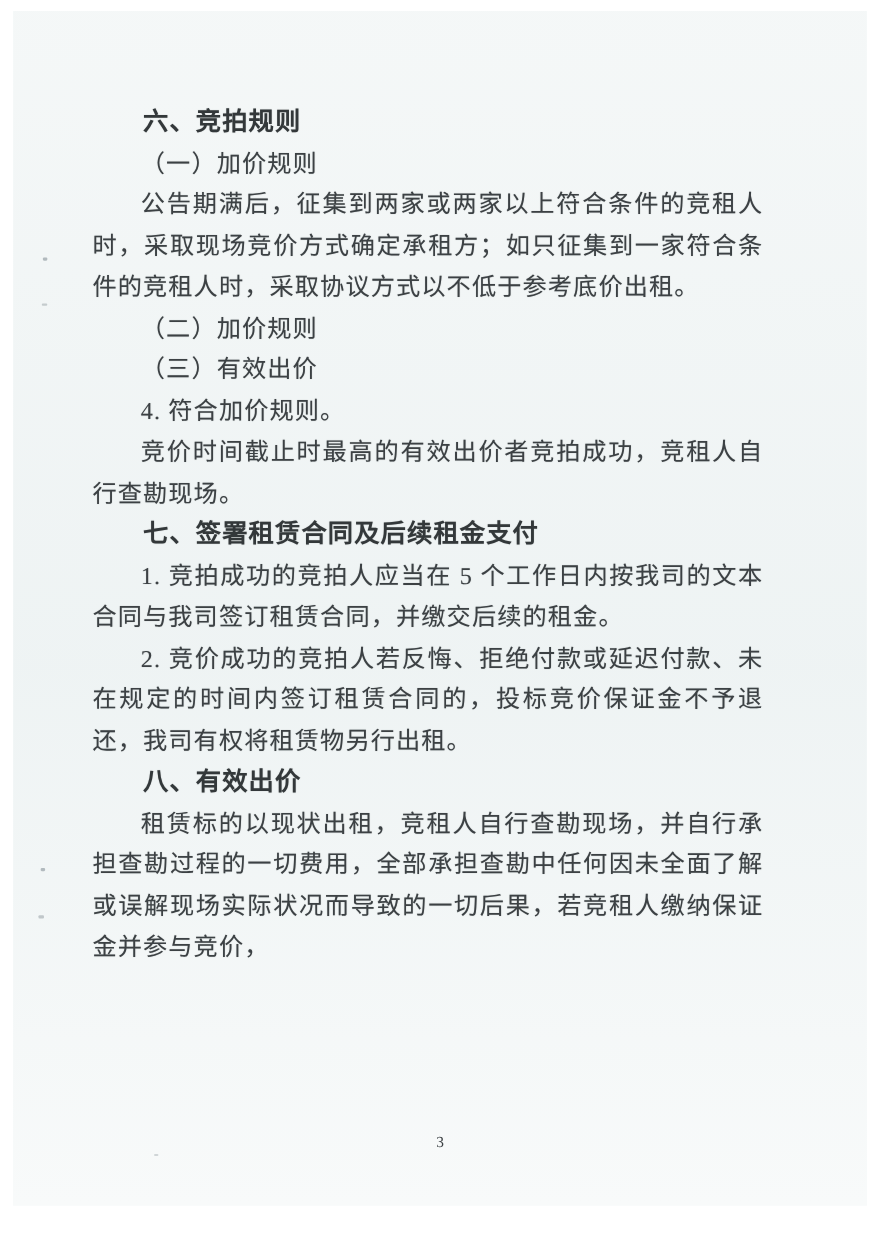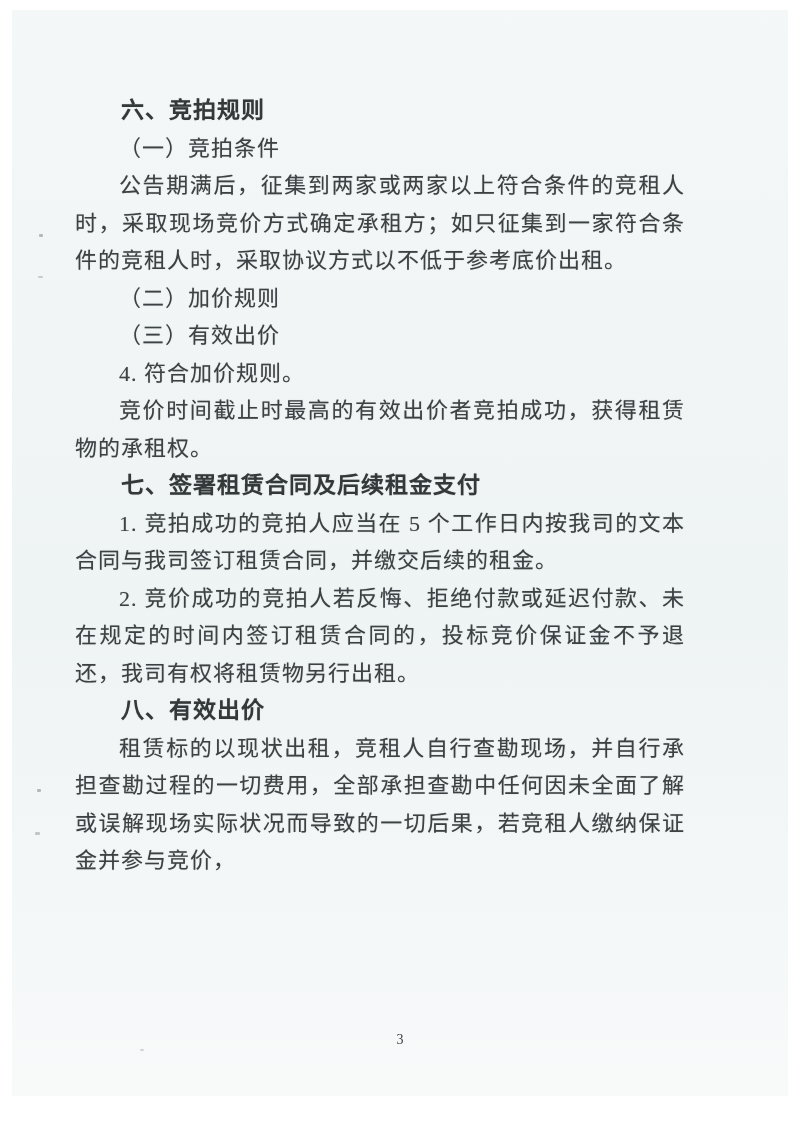--- a/index.html
+++ b/index.html
@@ -15,21 +15,21 @@
     position: absolute;
     left: 12px;
     top: 10px;
     right: 5px;
     bottom: 26px;
     background: var(--page-bg, #f1f5f5);
     background-image: linear-gradient(180deg, rgba(255,255,255,0.25) 0%, rgba(233,240,241,0.35) 55%, rgba(255,255,255,0.5) 100%);
   }
   .content {
     position: absolute;
-    left: 63px;
+    left: 72px;
     top: 82px;
     width: 610px;
   }
   .line {
     margin: 0;
     font-size: 22px;
     line-height: 37.5px;
     letter-spacing: 1px;
     color: var(--ink, #3c4144);
     text-shadow: 0 0 1px rgba(63, 68, 70, 0.35);
@@ -78,26 +78,26 @@
 <div class="scan-page">
 
   <div class="speck speck-1"></div>
   <div class="speck speck-2"></div>
   <div class="speck speck-3"></div>
   <div class="speck speck-4"></div>
   <div class="speck speck-5"></div>
 
   <div class="content">
     <div class="line h1">六、竞拍规则</div>
-    <div class="line h2">（一）竞拍条件</div>
+    <div class="line h2">（一）加价规则</div>
     <div class="line para">公告期满后，征集到两家或两家以上符合条件的竞租人时，采取现场竞价方式确定承租方；如只征集到一家符合条件的竞租人时，采取协议方式以不低于参考底价出租。</div>
     <div class="line h2">（二）加价规则</div>
     <div class="line h2">（三）有效出价</div>
     <div class="line para">4. 符合加价规则。</div>
-    <div class="line para">竞价时间截止时最高的有效出价者竞拍成功，获得租赁物的承租权。</div>
+    <div class="line para">竞价时间截止时最高的有效出价者竞拍成功，竞租人自行查勘现场。</div>
     <div class="line h1">七、签署租赁合同及后续租金支付</div>
     <div class="line para">1. 竞拍成功的竞拍人应当在 5 个工作日内按我司的文本合同与我司签订租赁合同，并缴交后续的租金。</div>
     <div class="line para">2. 竞价成功的竞拍人若反悔、拒绝付款或延迟付款、未在规定的时间内签订租赁合同的，投标竞价保证金不予退还，我司有权将租赁物另行出租。</div>
     <div class="line h1">八、有效出价</div>
     <div class="line para">租赁标的以现状出租，竞租人自行查勘现场，并自行承担查勘过程的一切费用，全部承担查勘中任何因未全面了解或误解现场实际状况而导致的一切后果，若竞租人缴纳保证金并参与竞价，</div>
   </div>
 
   <div class="page-number">3</div>
 </div>
 

